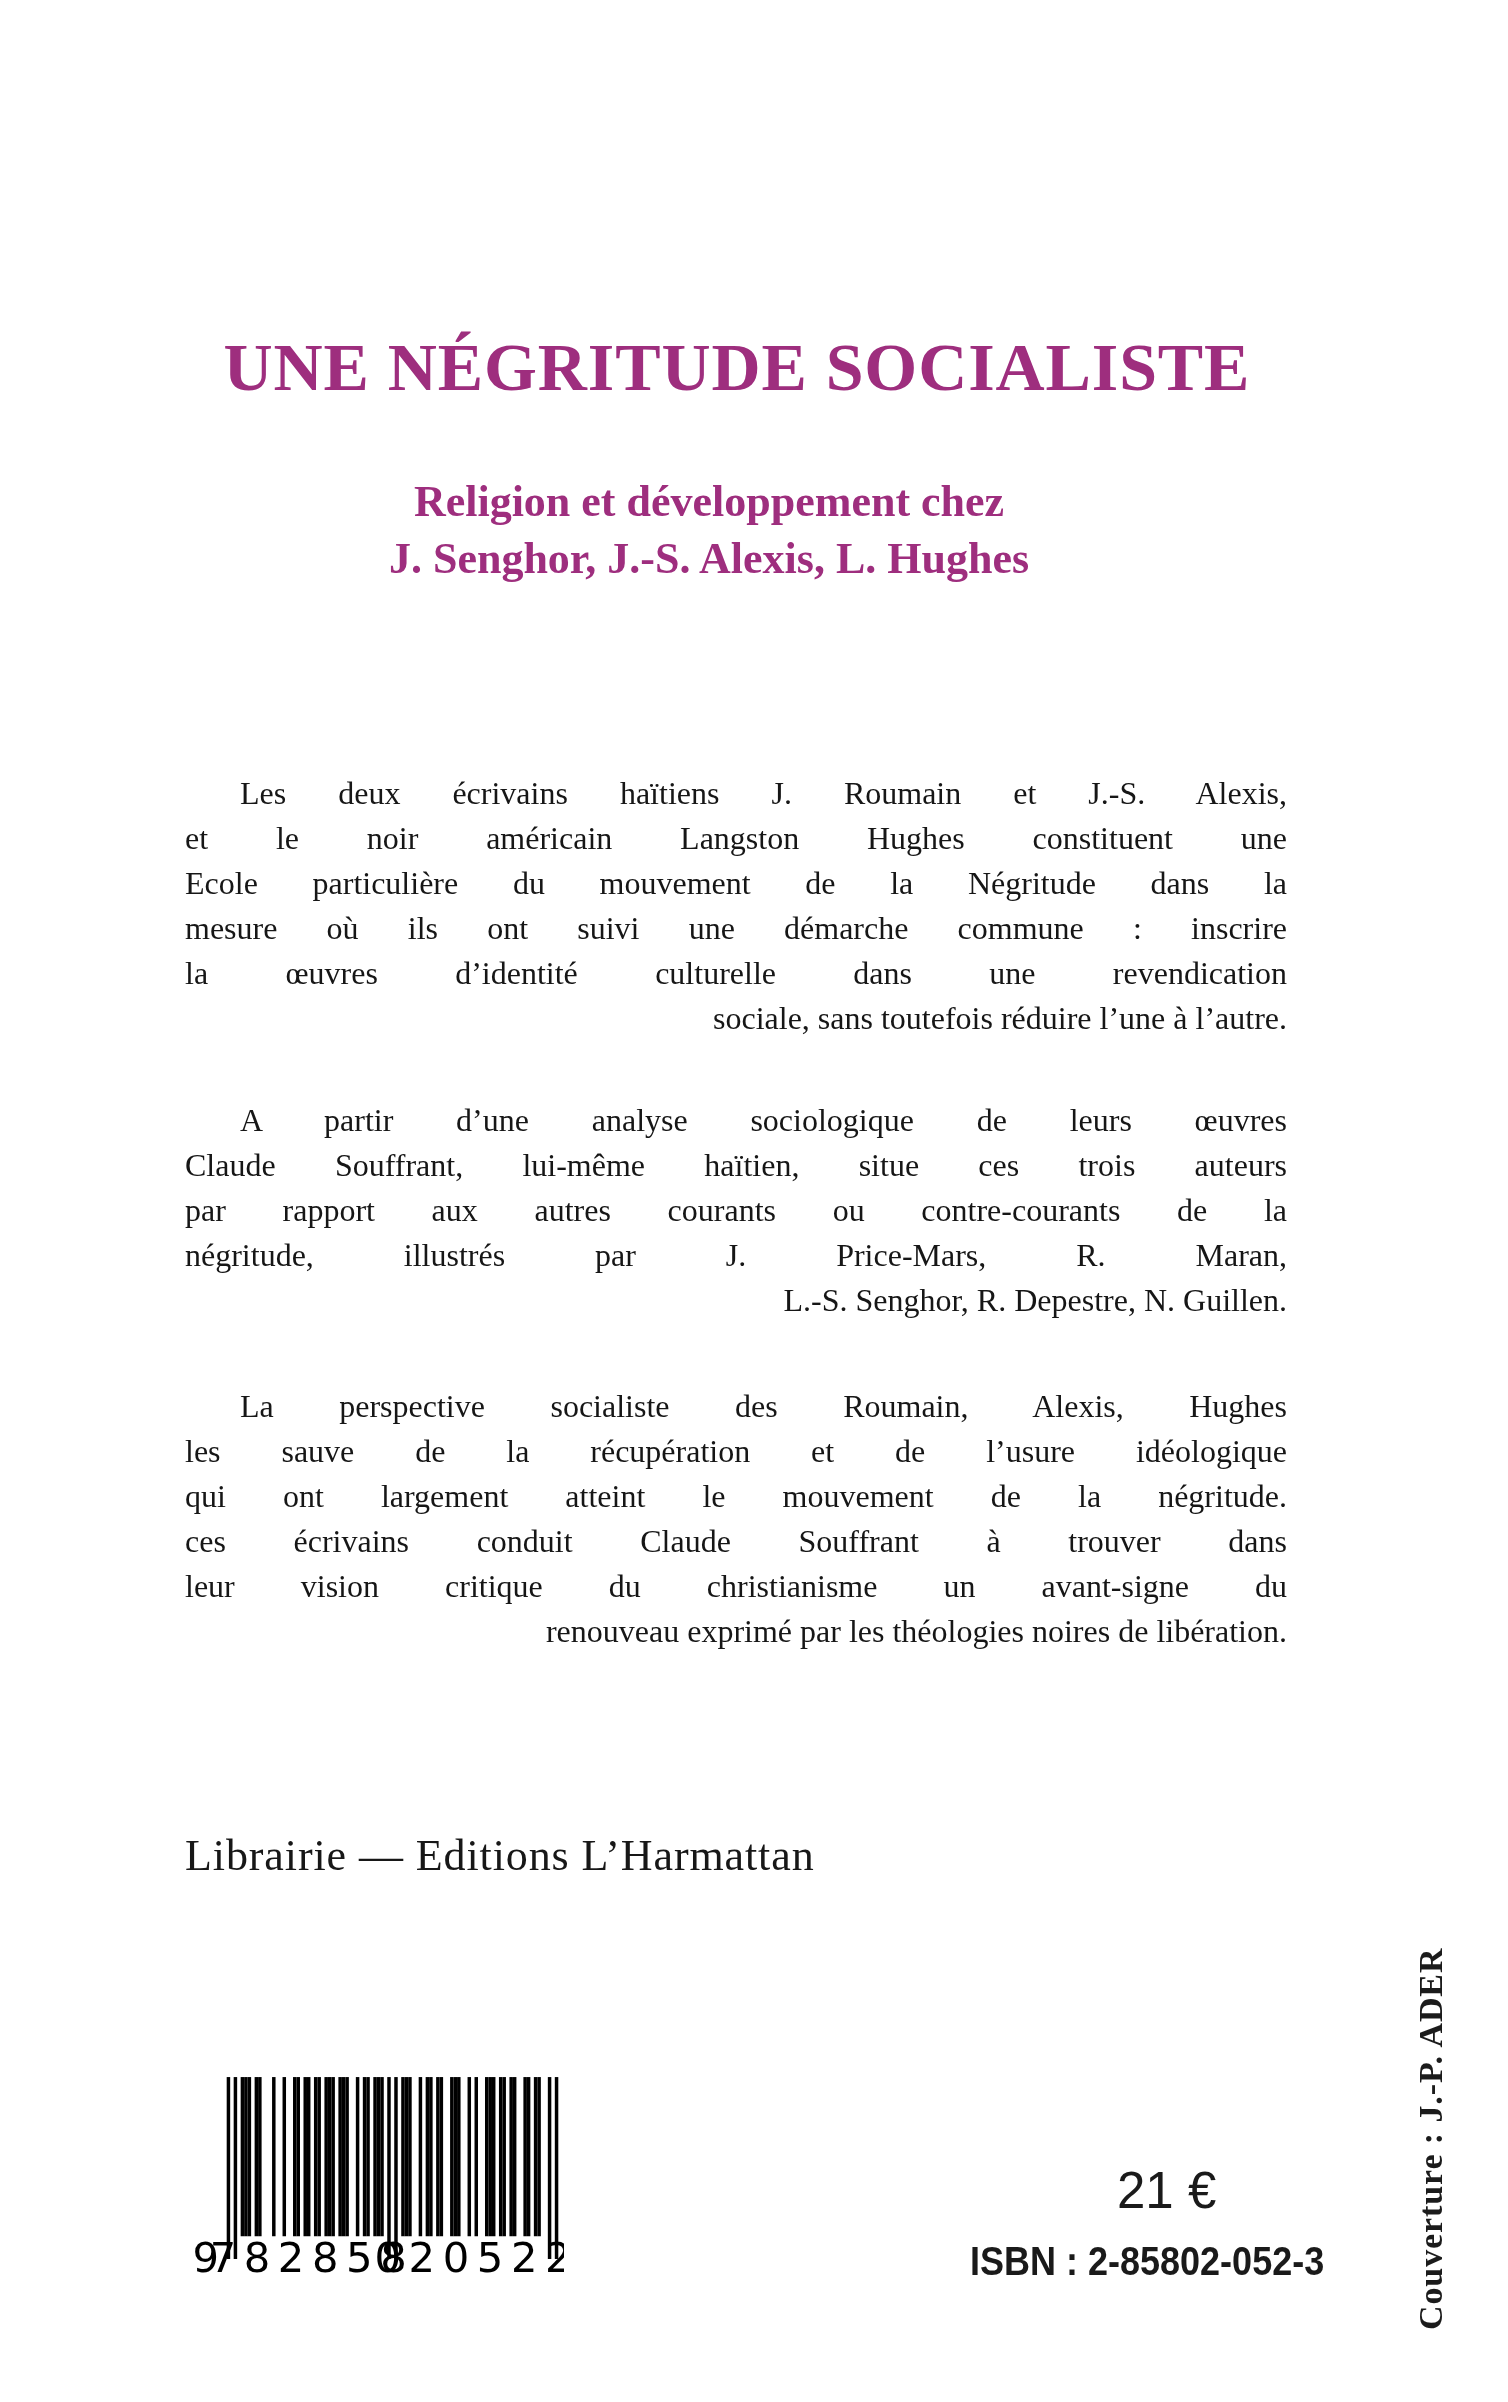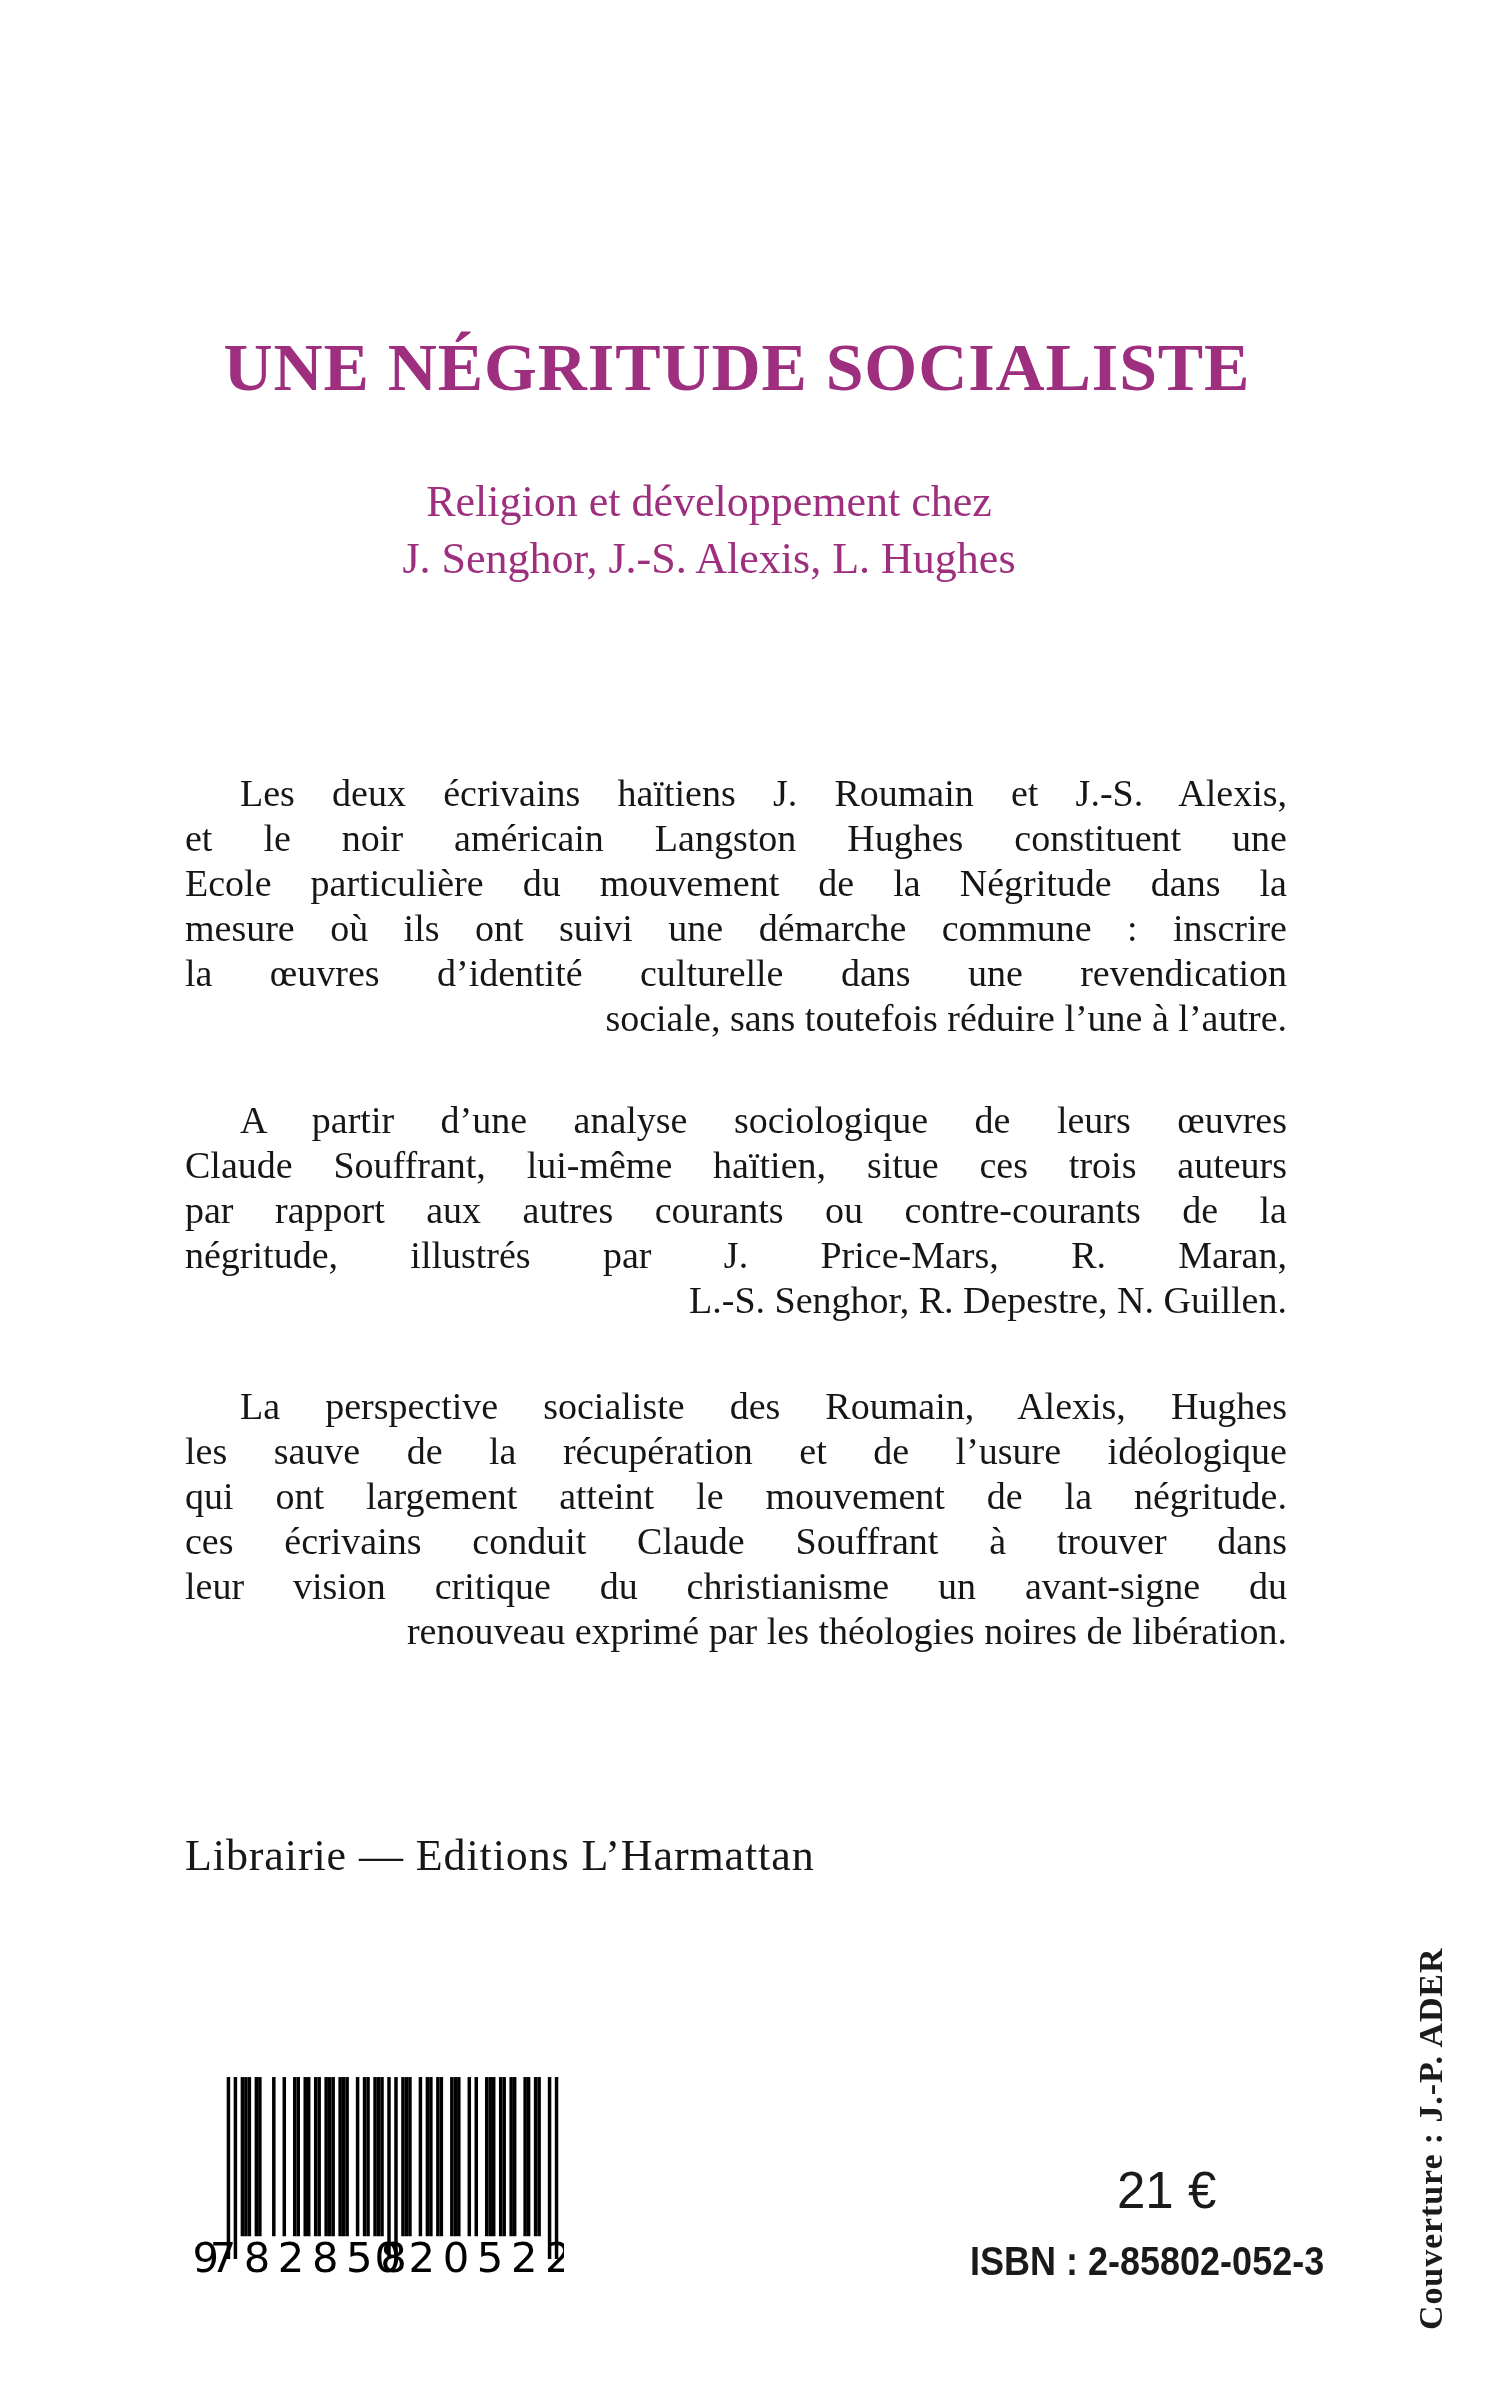--- a/index.html
+++ b/index.html
@@ -15,27 +15,27 @@
     position:absolute;top:333px;left:4px;right:38px;
     text-align:center;
     font-size:68px;font-weight:bold;
     letter-spacing:0.9px;
     color:#9e2e7e;
     line-height:1;
   }
   .subtitle{
     position:absolute;top:473px;left:0;right:90px;
     text-align:center;
-    font-size:44px;font-weight:normal;
+    font-size:44px;font-weight:bold;
     color:#9e2e7e;
     line-height:57px;
   }
   .bodytext{
     position:absolute;left:185px;top:771px;width:1102px;
-    font-size:38px;line-height:45px;
+    font-size:32px;line-height:45px;
     color:#161616;
   }
   .para{margin:0;}
   .para.p2{margin-top:57px;}
   .para.p3{margin-top:61px;}
   .line{height:45px;white-space:nowrap;}
   .line.j{text-align:justify;text-align-last:justify;white-space:normal;}
   .line.l{text-align:right;white-space:normal;}
   .line.indent{text-indent:55px;}
   .publisher{

